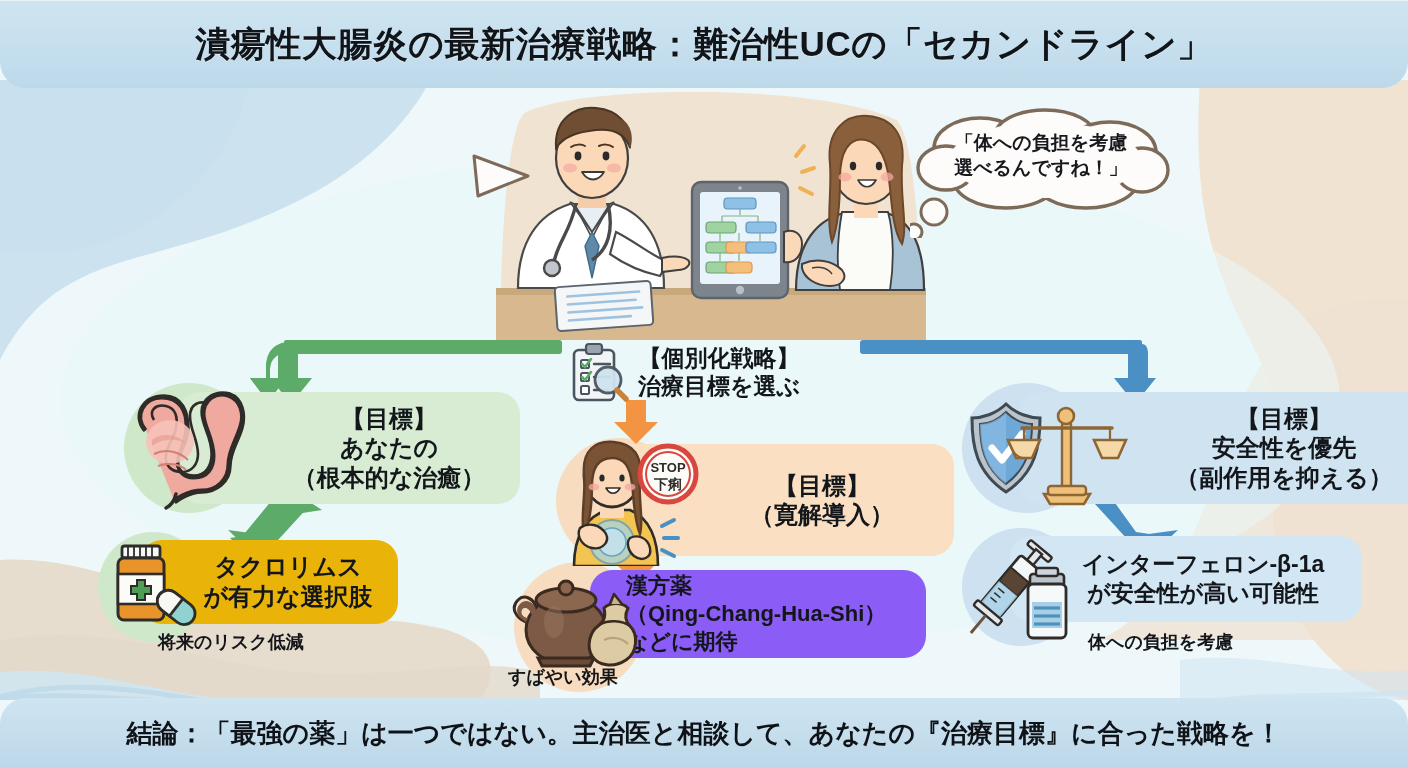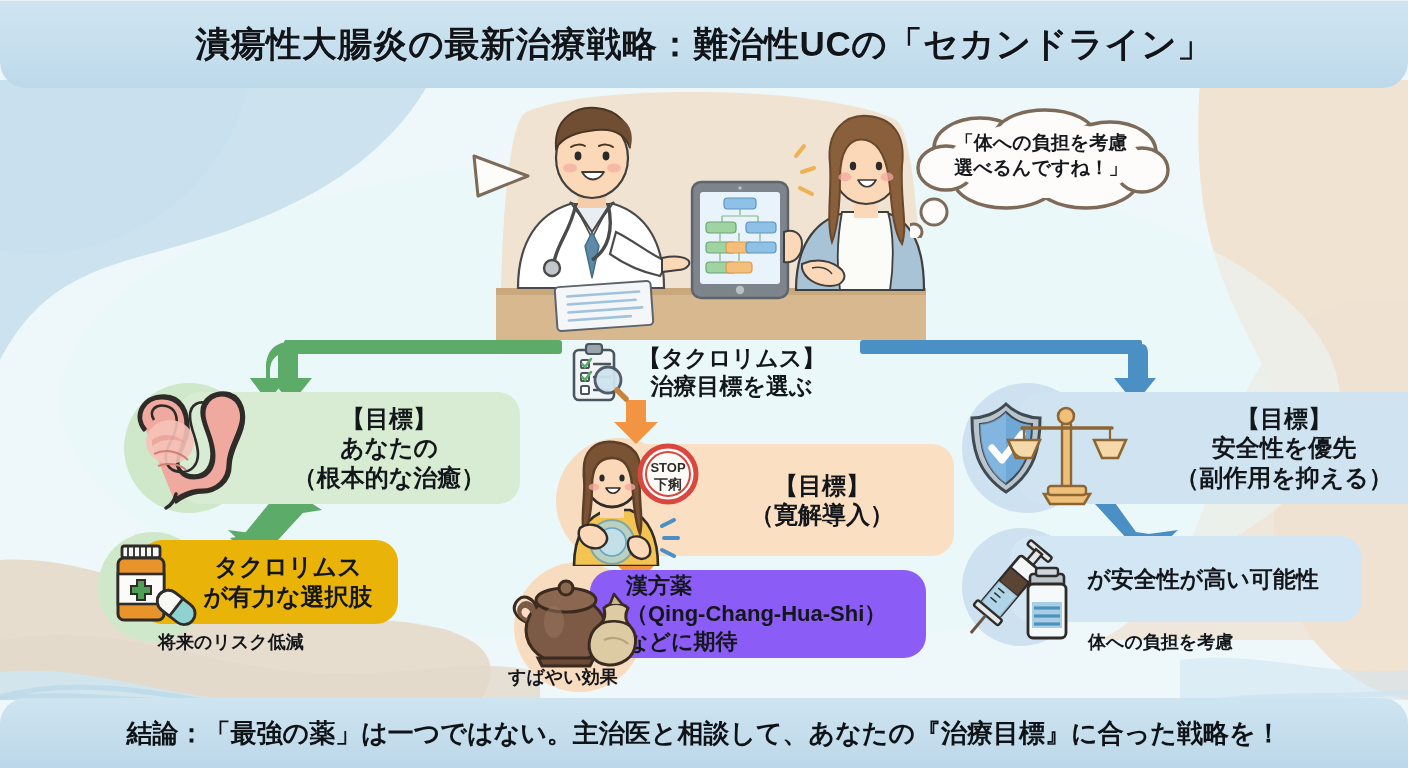--- a/index.html
+++ b/index.html
@@ -316,21 +316,21 @@
       <rect x="15" y="44" width="8" height="8" rx="1.6" fill="#ffffff" stroke="#4b5560" stroke-width="2"></rect>
       <g stroke="#4b5560" stroke-width="2.4" stroke-linecap="round">
         <path d="M28,22 L44,22"></path>
           <path d="M28,35 L44,35"></path>
           <path d="M28,48 L42,48"></path>
       </g>
       <circle cx="42" cy="38" r="13" fill="#cfe4f0" stroke="#4b5560" stroke-width="2.8" opacity="0.95"></circle>
       <path d="M51,48 L60,57" stroke="#c8823c" stroke-width="5.5" stroke-linecap="round"></path>
     </svg>
     <div class="ch-text">
-      <div class="ch-l1">【タクロリムス】</div>
+      <div class="ch-l1">【個別化戦略】</div>
       <div class="ch-l2">治療目標を選ぶ</div>
     </div>
   </div>
 
   <div class="halo halo-green" style="left:124px;top:383px;width:130px;height:130px;"></div>
   <div class="gbox box-green" style="left:178px;top:392px;width:262px;height:112px;padding-left:80px;">
     <div class="gtxt" style="align-items:center;width:100%;">
       <div class="gline" style="font-size:24px;line-height:1.22;">【目標】</div>
       <div class="gline" style="font-size:24px;line-height:1.22;">あなたの</div>
       <div class="gline" style="font-size:24px;line-height:1.22;">（根本的な治癒）</div>
@@ -474,20 +474,21 @@
       <path d="M148,42 L148,54" stroke="#8d6634" stroke-width="2.2"></path>
       <path d="M46,54 L78,54 L70,72 L54,72 Z" fill="#f5d9a8" stroke="#8d6634" stroke-width="2.6"></path>
       <path d="M132,54 L164,54 L156,72 L140,72 Z" fill="#f5d9a8" stroke="#8d6634" stroke-width="2.6"></path>
       <path d="M46,54 C50,66 56,72 62,72" fill="none" stroke="#8d6634" stroke-width="2"></path>
     </svg>
   </div>
 
   <div class="halo halo-blue" style="left:962px;top:528px;width:118px;height:118px;"></div>
   <div class="gbox pill-blue" style="left:1010px;top:536px;width:318px;height:86px;padding-left:34px;">
     <div class="gtxt" style="align-items:center;width:100%;">
+      <div class="gline" style="font-size:23px;line-height:1.25;">インターフェロン-β-1a</div>
       <div class="gline" style="font-size:23px;line-height:1.25;">が安全性が高い可能性</div>
     </div>
   </div>
   <div class="iconwrap" style="left:960px;top:528px;">
     <svg width="124" height="118" viewBox="0 0 124 118">
 
       <g transform="rotate(40 52 56)">
         <rect x="38" y="10" width="28" height="6" rx="2" fill="#e4e8ea" stroke="#2f2b29" stroke-width="2.4"></rect>
         <rect x="48" y="14" width="8" height="14" fill="#e4e8ea" stroke="#2f2b29" stroke-width="2.4"></rect>
         <rect x="40" y="28" width="24" height="62" rx="3" fill="#f4f7f8" stroke="#2f2b29" stroke-width="2.8"></rect>

